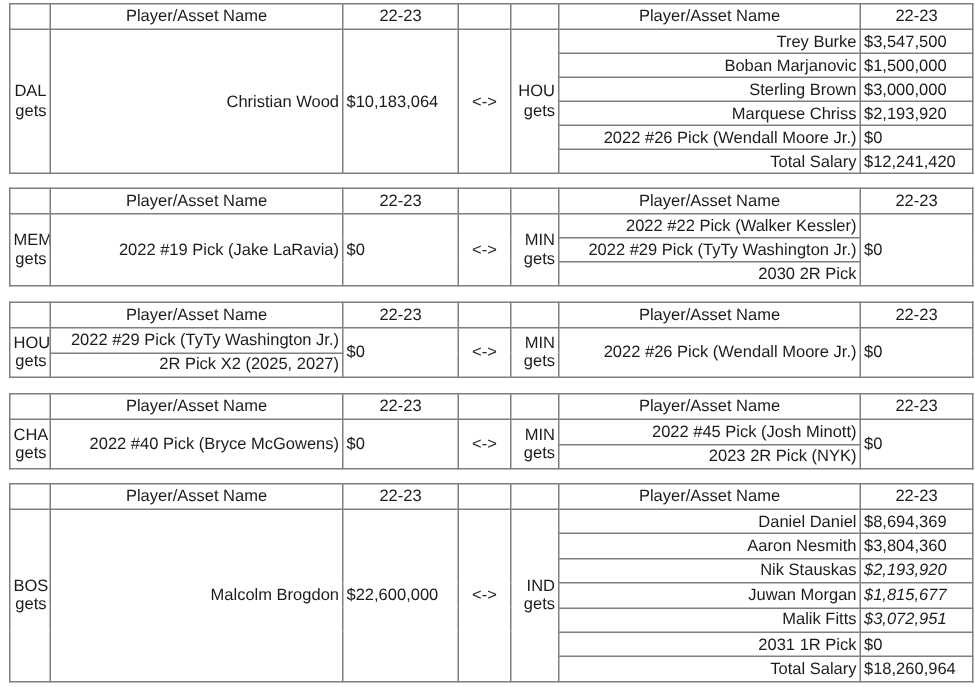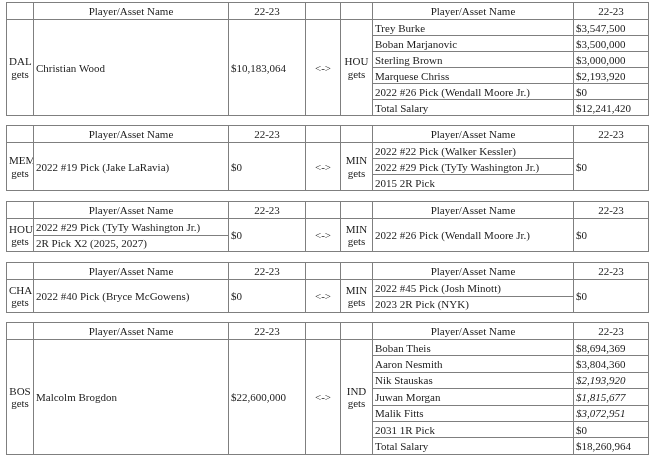--- a/index.html
+++ b/index.html
@@ -1,21 +1,21 @@
 <!DOCTYPE html>
 <html><head>
 <meta charset="utf-8">
 <style>
   html,body{margin:0;padding:0;background:#ffffff;}
   body{
     width:650px;height:458px;overflow:hidden;
     font-family:"Liberation Sans","DejaVu Sans",sans-serif;
     font-size:11px;color:#1c1c1c;
   }
-  #trade-summary{padding:2px 0 0 6px;font-family:Liberation Serif, serif;}
+  #trade-summary{padding:2px 0 0 6px;}
   table.trade{
     border-collapse:collapse;table-layout:fixed;width:642px;
     background:#fff;
   }
   table.trade td,table.trade th{
     border:1px solid #7f7f7f;
     padding:0 2px;
     font-weight:normal;
     overflow:hidden;white-space:nowrap;
     vertical-align:middle;
@@ -24,22 +24,22 @@
   .t0 tr.body{height:16px;}
   .t1 tr.body{height:16px;}
   .t2 tr.body{height:16.5px;}
   .t3 tr.body{height:16.5px;}
   .t4 tr.body{height:16.4px;}
   .t0{margin-bottom:9px;}
   .t1{margin-bottom:10px;}
   .t2{margin-bottom:10px;}
   .t3{margin-bottom:9px;}
   th.colhead{text-align:center;}
-  td.team{text-align:center;line-height:1.12;padding:0;}
-  td.name{text-align:left;}
+  td.team{text-align:right;line-height:1.12;padding:0;}
+  td.name{text-align:right;}
   td.salary{padding-right:4px;}
   td.arrow{text-align:center;color:#2a2a2a;padding:0;}
   td.light-div{border-bottom-color:#b0b0b0;}
   td.italic{font-style:italic;}
 </style>
 </head>
 <body>
 
 <div id="trade-summary">
     <table class="trade t0">
@@ -74,21 +74,21 @@
           <td class="arrow" rowspan="6">&lt;-&gt;</td>
           <td class="team" rowspan="6">
             <div>HOU</div>
             <div>gets</div>
           </td>
           <td class="name">Trey Burke</td>
           <td class="salary">$3,547,500</td>
         </tr>
         <tr class="body">
           <td class="name">Boban Marjanovic</td>
-          <td class="salary">$3,500,000</td>
+          <td class="salary">$1,500,000</td>
         </tr>
         <tr class="body">
           <td class="name">Sterling Brown</td>
           <td class="salary">$3,000,000</td>
         </tr>
         <tr class="body">
           <td class="name">Marquese Chriss</td>
           <td class="salary">$2,193,920</td>
         </tr>
         <tr class="body">
@@ -135,21 +135,21 @@
             <div>MIN</div>
             <div>gets</div>
           </td>
           <td class="name light-div">2022 #22 Pick (Walker Kessler)</td>
           <td class="salary" rowspan="3">$0</td>
         </tr>
         <tr class="body">
           <td class="name light-div">2022 #29 Pick (TyTy Washington Jr.)</td>
         </tr>
         <tr class="body">
-          <td class="name">2015 2R Pick</td>
+          <td class="name">2030 2R Pick</td>
         </tr>
       </tbody>
     </table>
     <table class="trade t2">
       <colgroup>
         <col style="width: 27px;">
         <col style="width: 195px;">
         <col style="width: 77px;">
         <col style="width: 35px;">
         <col style="width: 32px;">
@@ -257,21 +257,21 @@
             <div>BOS</div>
             <div>gets</div>
           </td>
           <td class="name" rowspan="7">Malcolm Brogdon</td>
           <td class="salary" rowspan="7">$22,600,000</td>
           <td class="arrow" rowspan="7">&lt;-&gt;</td>
           <td class="team" rowspan="7">
             <div>IND</div>
             <div>gets</div>
           </td>
-          <td class="name">Boban Theis</td>
+          <td class="name">Daniel Daniel</td>
           <td class="salary">$8,694,369</td>
         </tr>
         <tr class="body">
           <td class="name">Aaron Nesmith</td>
           <td class="salary">$3,804,360</td>
         </tr>
         <tr class="body">
           <td class="name">Nik Stauskas</td>
           <td class="salary italic">$2,193,920</td>
         </tr>

